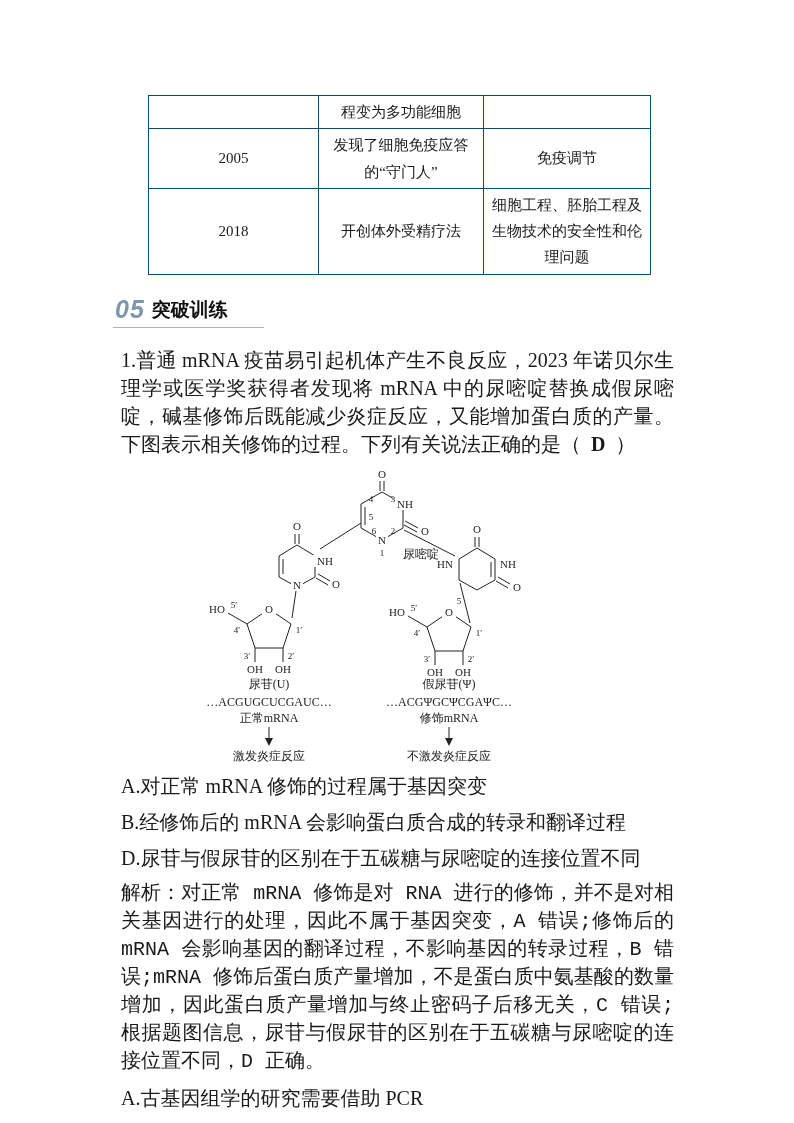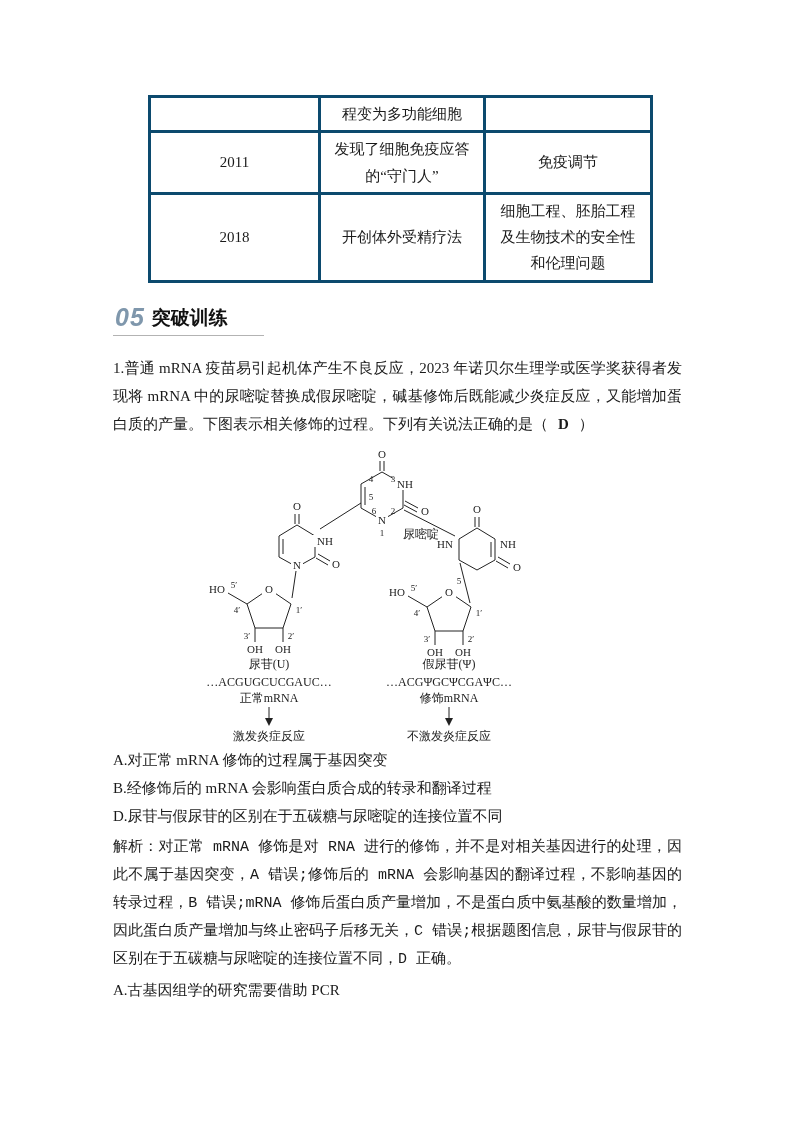--- a/index.html
+++ b/index.html
@@ -4,30 +4,30 @@
 <style>
   * { box-sizing: border-box; }
   html,body { margin:0; padding:0; background:#e8e8e8; }
   .page {
     width:794px; height:1123px; margin:0 auto; background:#ffffff;
     font-family:"Liberation Serif","DejaVu Serif",serif; color:#1a1a1a;
     padding:95px 112px 0 113px; position:relative; overflow:hidden;
   }
   
   table.nobel { border-collapse:collapse; table-layout:fixed; width:502px; margin-left:35px; font-size:15px; }
-  table.nobel td { border:3px solid #0c4a6e; text-align:center; vertical-align:middle; padding:3px 8px; line-height:1.75; }
+  table.nobel td { border:1px solid #0c4a6e; text-align:center; vertical-align:middle; padding:3px 8px; line-height:1.75; }
   tr.r1 td { height:32px; }
   tr.r2 td { height:58px; }
   tr.r3 td { height:76px; }
   
   .section-header { display:inline-block; margin:20px 0 10px 0; padding:0 36px 3px 2px; border-bottom:1px solid #b3b3b3; }
   .sec-num { font-family:"Liberation Sans","DejaVu Sans",sans-serif; font-style:italic; font-weight:900; font-size:25px; color:#7f97ac; letter-spacing:1px; }
   .sec-title { font-family:Liberation Serif, serif; font-weight:700; font-size:19px; color:#111; margin-left:7px; vertical-align:2px; }
   
-  p.stem, p.opt, p.analysis { font-size:15px; line-height:28px; margin:0; text-align:justify; }
+  p.stem, p.opt, p.analysis { font-size:20px; line-height:28px; margin:8px; text-align:justify; }
   p.stem { margin-top:8px; }
   .ans { font-weight:700; padding:0 10px; }
   .options { margin-top:2px; }
   .options-q2 p.opt { margin-bottom:7px; }
   p.analysis { margin-top:4px;font-family:Liberation Mono, monospace; }
   p.stem.q2 { margin-top:16px; margin-bottom:14px; }
   
   svg.diagram { display:block; margin:8px 0 2px 34px; }
   svg.diagram text { font-family:"Liberation Serif","DejaVu Serif",serif; }
 </style>
@@ -42,21 +42,21 @@
         <col style="width:165px">
         <col style="width:167px">
       </colgroup>
     <tbody>
       <tr class="r1">
         <td></td>
         <td>程变为多功能细胞</td>
         <td></td>
       </tr>
       <tr class="r2">
-        <td>2011</td>
+        <td>2005</td>
         <td>发现了细胞免疫应答的“守门人”</td>
         <td>免疫调节</td>
       </tr>
       <tr class="r3">
         <td>2018</td>
         <td>开创体外受精疗法</td>
         <td>细胞工程、胚胎工程及生物技术的安全性和伦理问题</td>
       </tr>
     </tbody>
   </table>

